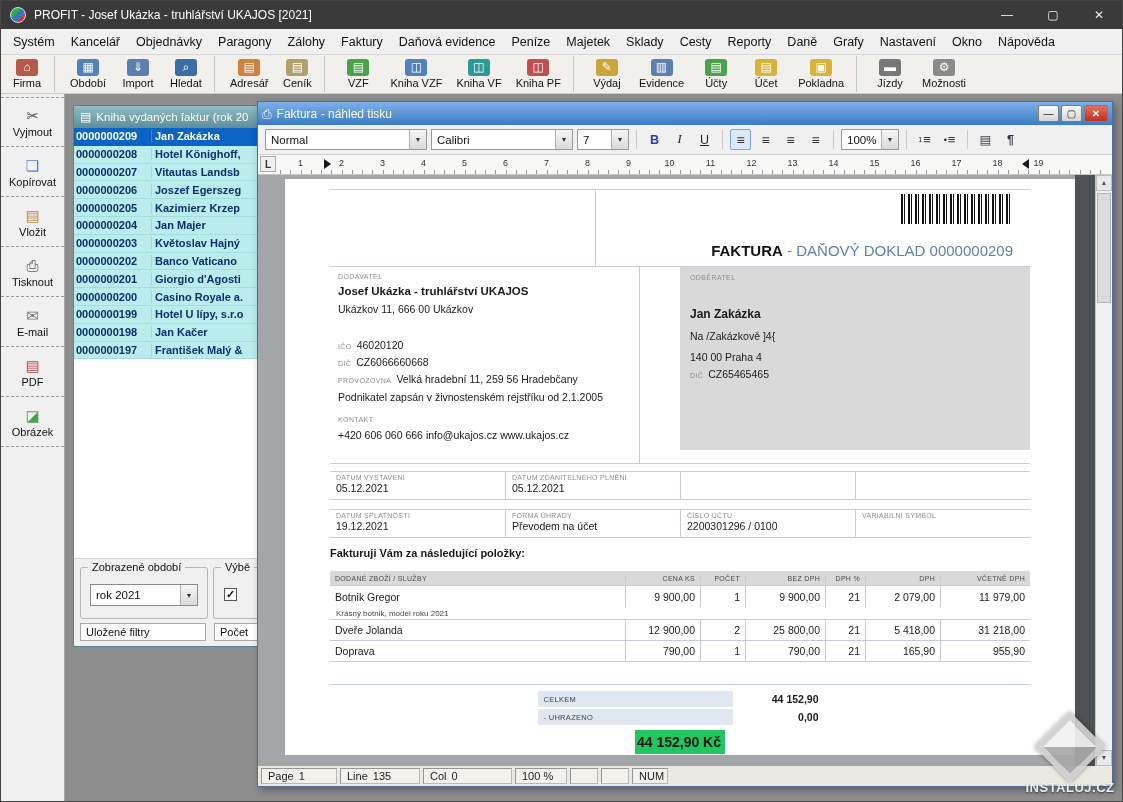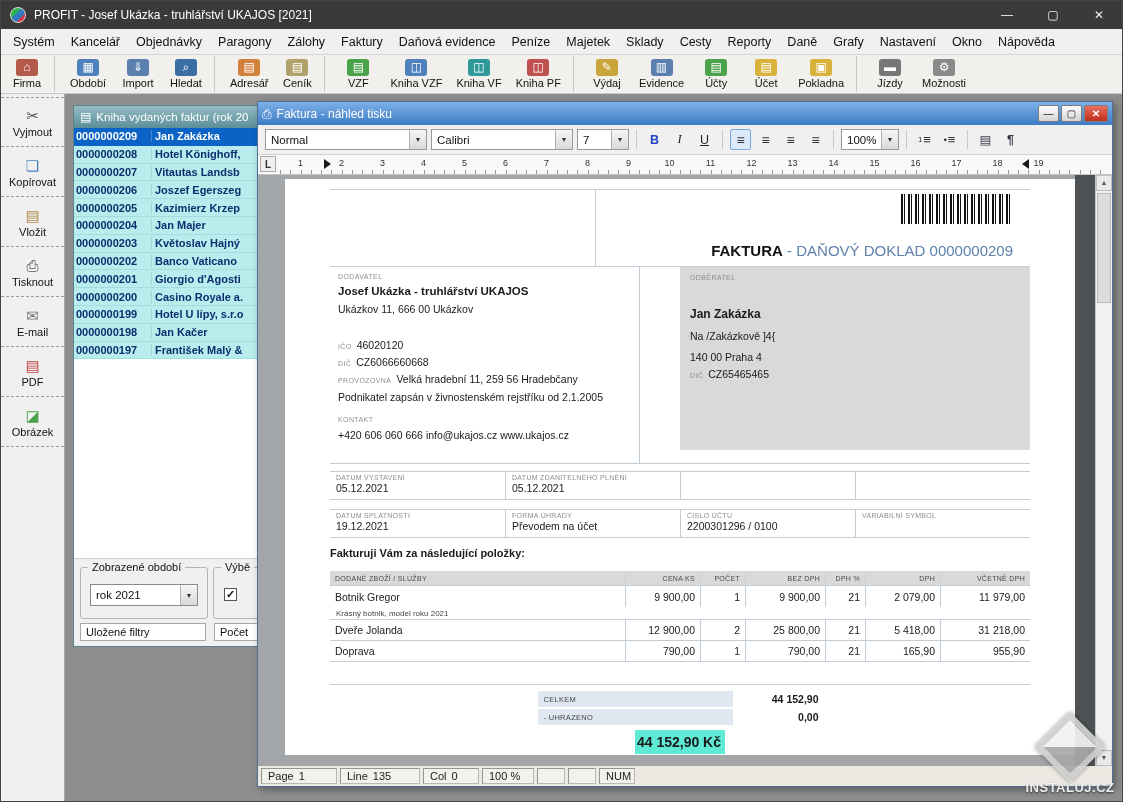--- a/index.html
+++ b/index.html
@@ -153,21 +153,21 @@
   .it-row .c-name { width:295px; text-align:left; border-left:none; justify-content:flex-start; }
   .c-price{width:75px;} .c-qty{width:45px;} .c-net{width:80px;} .c-pct{width:40px;} .c-vat{width:75px;} .c-gross{width:90px;}
   .it-note { height:13px; font-size:8px; color:#444; padding-left:6px; display:flex; align-items:center; }
 
   .inv-totals { position:absolute; left:45px; top:505px; width:700px; border-top:1px solid #c3cdd8; padding-top:6px; }
   .tot-row { display:flex; justify-content:center; margin-bottom:2px; }
   .tot-label { width:195px; height:16px; background:#dfe7f0; font-size:7.5px; color:#444; letter-spacing:.3px; display:flex; align-items:center; padding-left:6px; }
   .tot-value { width:90px; height:16px; font-size:10.5px; font-weight:bold; display:flex; align-items:center; justify-content:flex-end; padding-right:4px; }
   .tot-row.final { margin-top:5px; }
   .tot-row.final .tot-label { height:24px; background:#d6e4f0; }
-  .tot-row.final .tot-value { height:24px; background:#5eead4; font-size:14px; }
+  .tot-row.final .tot-value { height:24px; background:#22c55e; font-size:14px; }
 
   
   .watermark { position:absolute; right:6px; bottom:6px; width:92px; text-align:center; z-index:9; opacity:.93; }
   .wm-diamond { width:50px; height:50px; margin:0 auto 8px; transform:rotate(45deg); background:linear-gradient(135deg,#f2f2f2 0 50%,#a8a8a8 50%); border:6px solid #cfcfcf; box-shadow:0 0 5px rgba(0,0,0,.45); }
   .wm-text { font-size:13px; font-weight:bold; color:#f5f5f5; text-shadow:0 1px 2px rgba(0,0,0,.6); letter-spacing:.5px; }
 </style>
 </head>
 <body>
 
 <div class="app">
@@ -679,21 +679,21 @@
 
       <div class="pv-statusbar">
         <span class="sb-seg" style="width:76px">
           <span>Page</span>
             <span>1</span>
         </span>
         <span class="sb-seg" style="width:80px">
           <span>Line</span>
             <span>135</span>
         </span>
-        <span class="sb-seg" style="width:56px">
+        <span class="sb-seg" style="width:89px">
           <span>Col</span>
             <span>0</span>
         </span>
         <span class="sb-seg" style="width:52px">
           <span>100 %</span>
         </span>
         <span class="sb-seg" style="width:28px"></span>
         <span class="sb-seg" style="width:28px"></span>
         <span class="sb-seg" style="width:36px">
           <span>NUM</span>

